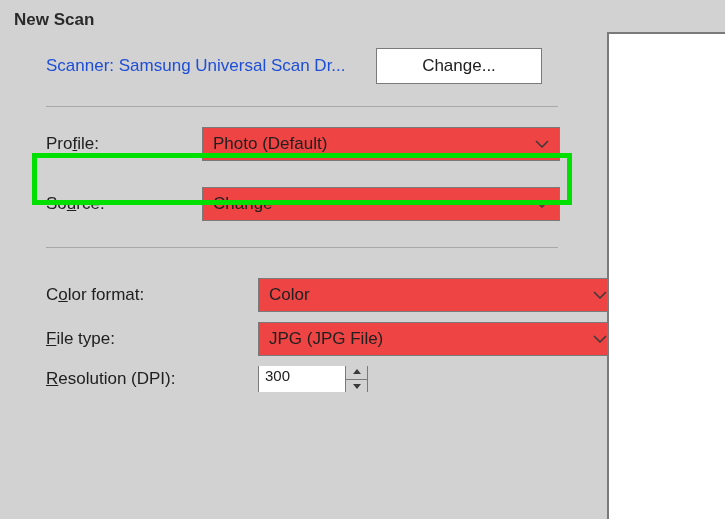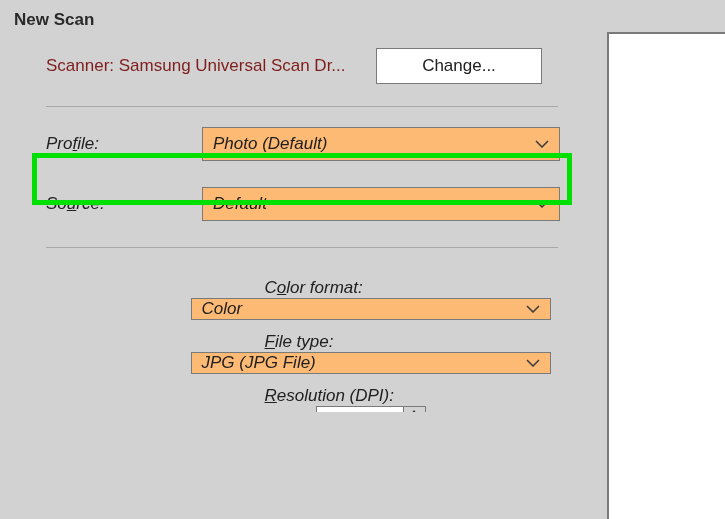--- a/index.html
+++ b/index.html
@@ -22,21 +22,21 @@
     padding: 0 30px 0 46px;
   }
   .scanner-row {
     display: flex;
     align-items: center;
     margin-bottom: 22px;
     width: 510px;
   }
   .scanner-label {
     font-size: 17px;
-    color: #7f1d1d;
+    color: #1d4ed8;
     flex: none;
     width: 330px;
     white-space: nowrap;
   }
   .change-btn {
     width: 166px;
     height: 36px;
     background: #ffffff;
     border: 1px solid #7a7a7a;
     font-size: 17px;
@@ -48,34 +48,33 @@
     width: 512px;
     height: 0;
     border-top: 1px solid #a8a8a8;
     margin-bottom: 20px;
   }
   .form-row {
     display: flex;
     align-items: center;
     height: 34px;
     margin-bottom: 26px;
-    font-style: italic;
   }
   .row-label {
     width: 156px;
     font-size: 17px;
     color: #202020;
     flex: none;
   }
   .row-label .u { text-decoration: underline; }
   .row-label.disabled { color: #7a7a7a; }
   .dropdown {
     width: 358px;
     height: 34px;
-    background: #fdba74;
+    background: #ef4444;
     border: 1px solid #7a7a7a;
     display: flex;
     align-items: center;
     justify-content: space-between;
     padding: 0 10px 0 10px;
     font-size: 17px;
     color: #202020;
     cursor: pointer;
   }
   .dropdown.disabled { background: #bdbdbd; border-color: #9a9a9a; cursor: default; }
@@ -86,21 +85,21 @@
     position: absolute;
     left: 32px;
     top: 153px;
     width: 540px;
     height: 52px;
     border: 5px solid #00e000;
     pointer-events: none;
     box-sizing: border-box;
   }
   .hr2 { margin-bottom: 30px; }
-  .format-section .form-row { margin-bottom: 20px; flex-direction: column; }
+  .format-section .form-row { margin-bottom: 10px; }
   .format-section .dropdown { width: 360px; align-items: center; }
   .format-section .row-label { width: 212px; }
   .spin {
     width: 110px;
     height: 30px;
     background: #fff;
     border: 1px solid #7a7a7a;
     display: flex;
     align-items: stretch;
   }
@@ -142,21 +141,21 @@
           <svg width="14" height="8">
             <path d="M1 1 L7 7 L13 1" fill="none" stroke="#3a3a3a" stroke-width="1.5"></path>
           </svg>
         </span>
     </div>
   </div>
 
   <div class="form-row">
     <div class="row-label"><span>So</span><span class="u">u</span><span>rce:</span></div>
     <div class="dropdown">
-      <span>Default</span>
+      <span>Change</span>
       <span class="chev">
           <svg width="14" height="8">
             <path d="M1 1 L7 7 L13 1" fill="none" stroke="#3a3a3a" stroke-width="1.5"></path>
           </svg>
         </span>
     </div>
   </div>
 
 
   <div class="hr hr2"></div>

